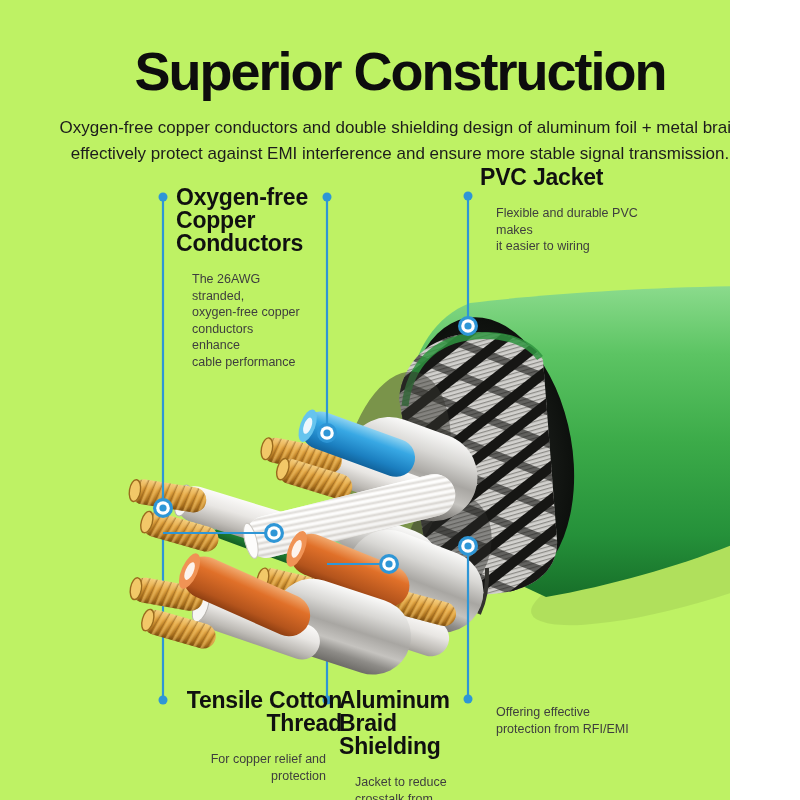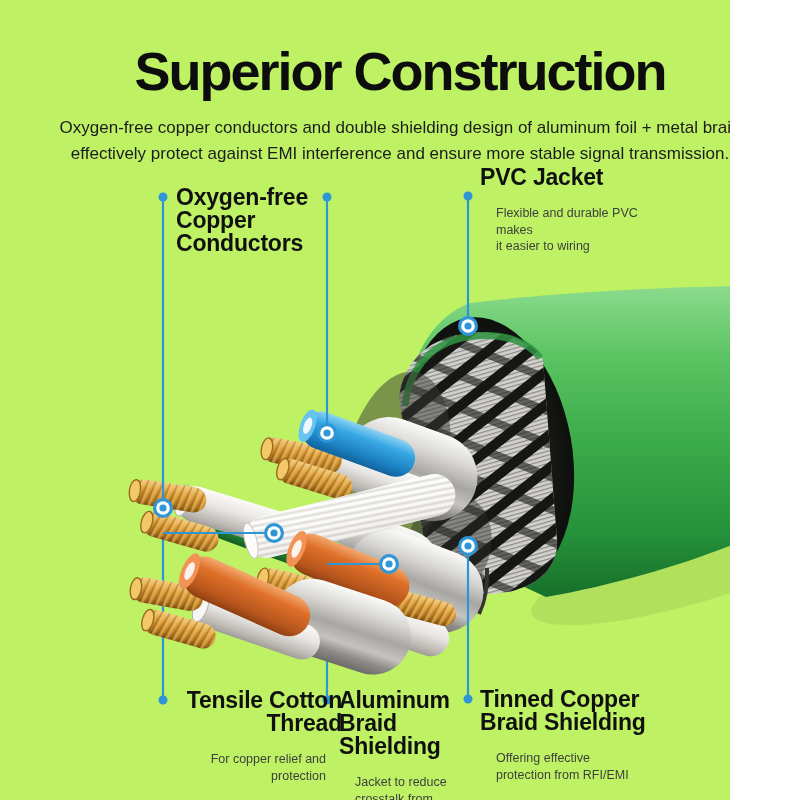--- a/index.html
+++ b/index.html
@@ -300,20 +300,24 @@
           <circle cx="468" cy="546" r="6.8" fill="#fff"></circle>
           <circle cx="468" cy="546" r="3.6" fill="#2e96d6"></circle>
       </g>
     </g>
   </svg>
 
   <div class="blk" style="left:176px;top:186px;width:142px;">
     <h3>Oxygen-free
 Copper
 Conductors</h3>
+    <p>The 26AWG stranded,
+oxygen-free copper
+conductors enhance
+cable performance</p>
   </div>
   <div class="blk" style="left:480px;top:166px;width:210px;">
     <h3>PVC Jacket</h3>
     <p>Flexible and durable PVC makes
 it easier to wiring</p>
   </div>
 
   <div class="blk" style="left:177px;top:689px;width:165px;text-align:right;">
     <h3>Tensile Cotton
 Thread</h3>
@@ -321,19 +325,17 @@
 protection</p>
   </div>
   <div class="blk" style="left:339px;top:689px;width:150px;">
     <h3>Aluminum
 Braid Shielding</h3>
     <p>Jacket to reduce
 crosstalk from adjacent
 pairs and other cables</p>
   </div>
   <div class="blk" style="left:480px;top:688px;width:180px;">
-    <h3>Tinned Copper
-Braid Shielding</h3>
     <p>Offering effective
 protection from RFI/EMI</p>
   </div>
 
 </div>
 
 </body></html>

